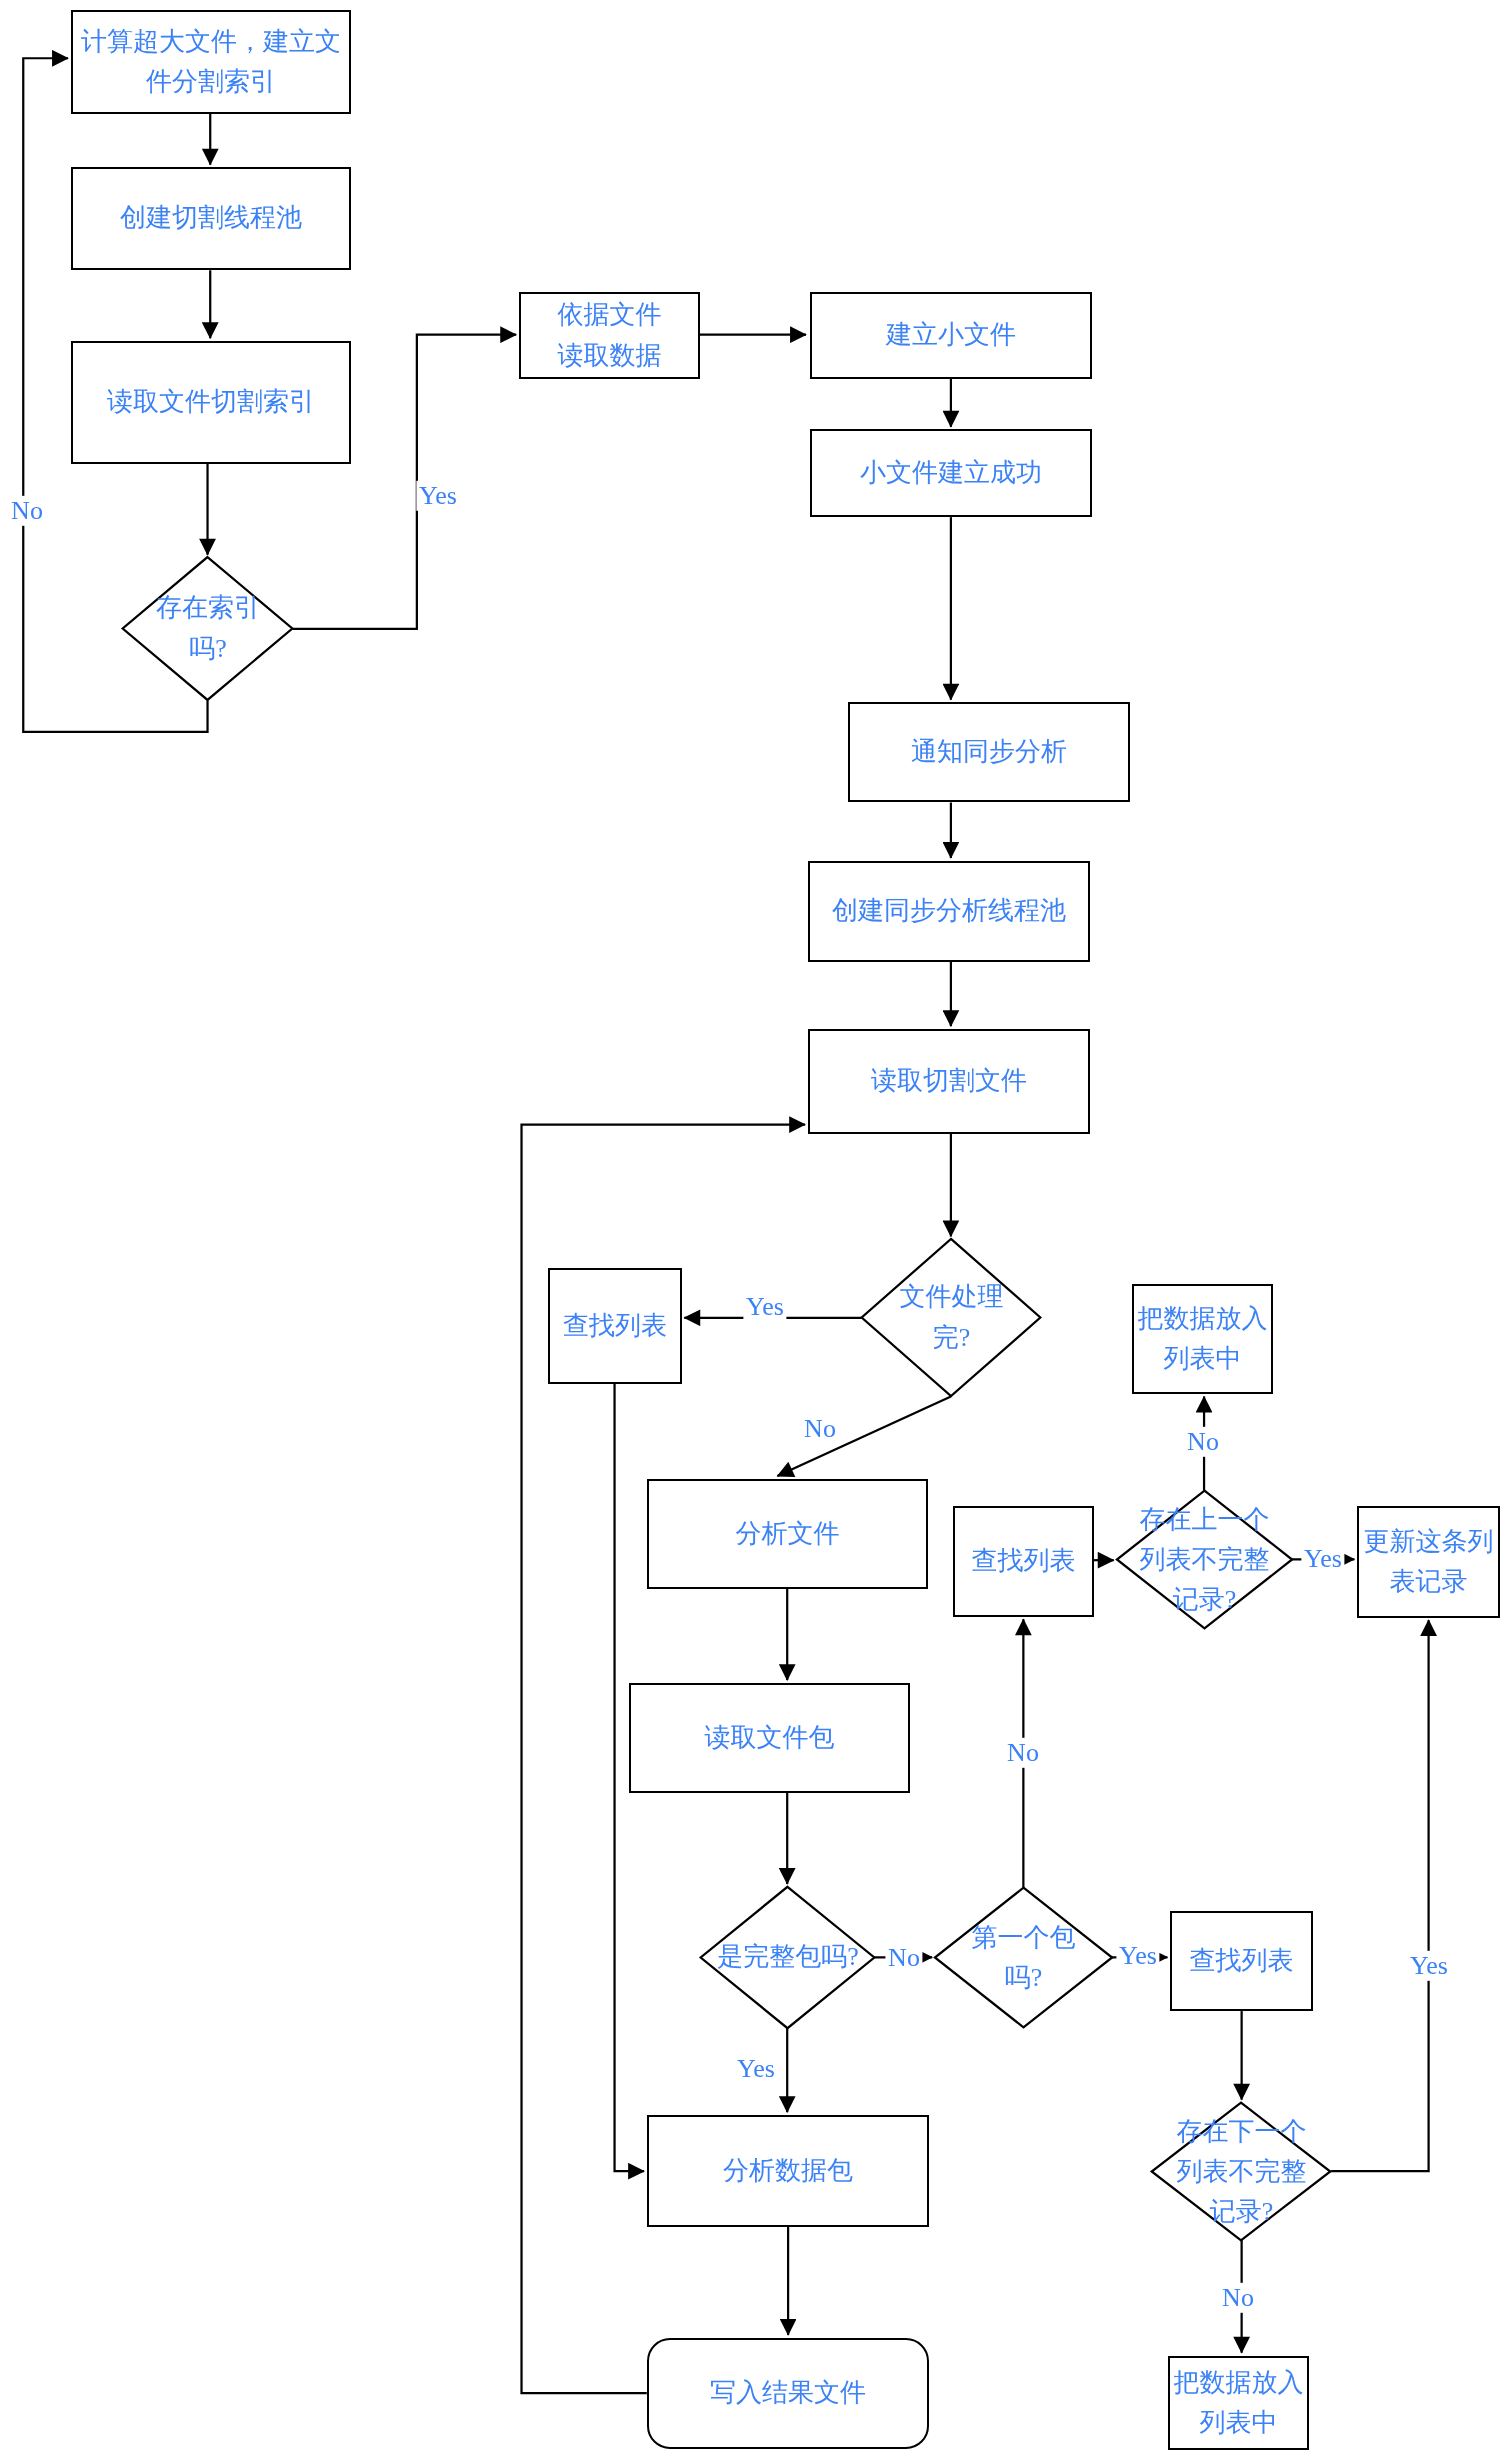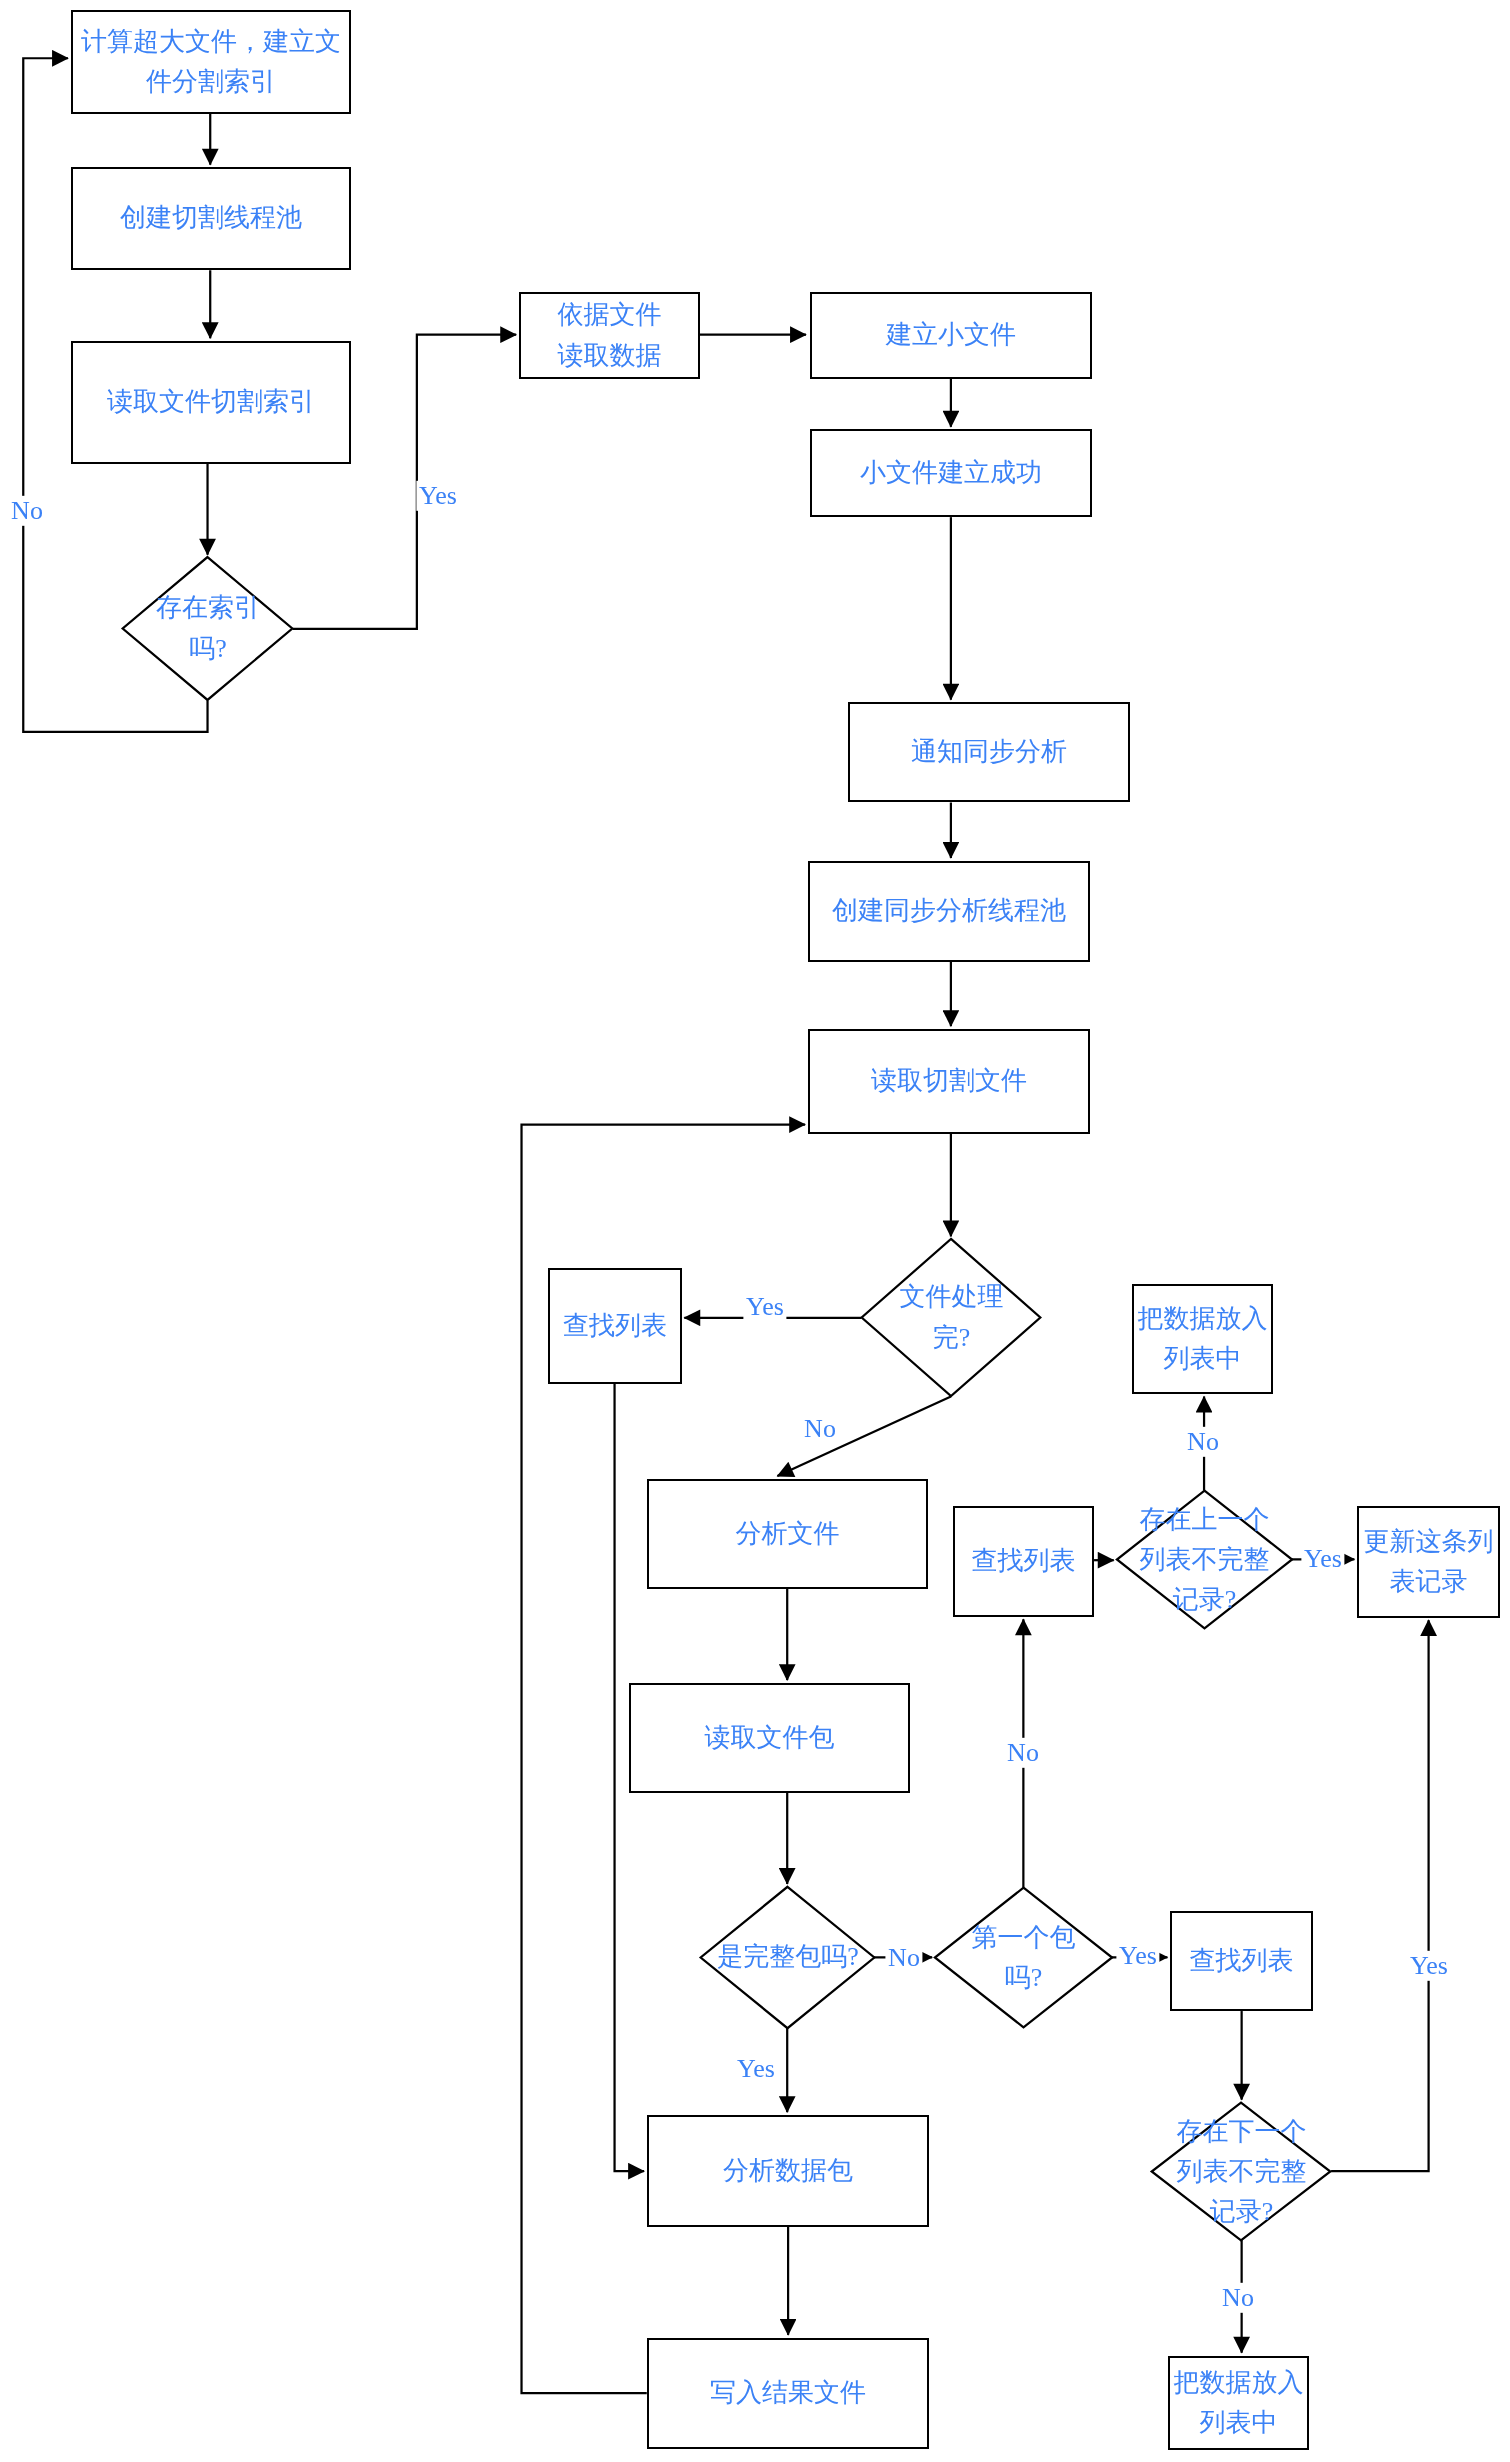--- a/index.html
+++ b/index.html
@@ -106,21 +106,21 @@
   <div class="node box" style="left:1357px;top:1506px;width:143px;height:112px;">
     <span class="nlabel">更新这条列
 表记录</span>
   </div>
   <div class="node box" style="left:1170px;top:1911px;width:143px;height:100px;">
     <span class="nlabel">查找列表</span>
   </div>
   <div class="node box" style="left:647px;top:2115px;width:282px;height:112px;">
     <span class="nlabel">分析数据包</span>
   </div>
-  <div class="node box" style="left:647px;top:2338px;width:282px;height:111px;">
+  <div class="node box" style="left:647px;top:2338px;width:282px;height:111px;border-radius:23px;">
     <span class="nlabel">写入结果文件</span>
   </div>
   <div class="node box" style="left:1168px;top:2356px;width:141px;height:94px;">
     <span class="nlabel">把数据放入
 列表中</span>
   </div>
 
   <div class="node diamond" style="left:123px;top:557px;width:170px;height:143px;">
     <svg width="175" height="149" viewBox="0 0 196 166">
       <polygon points="98,3 193,83 98,163 3,83"></polygon>

